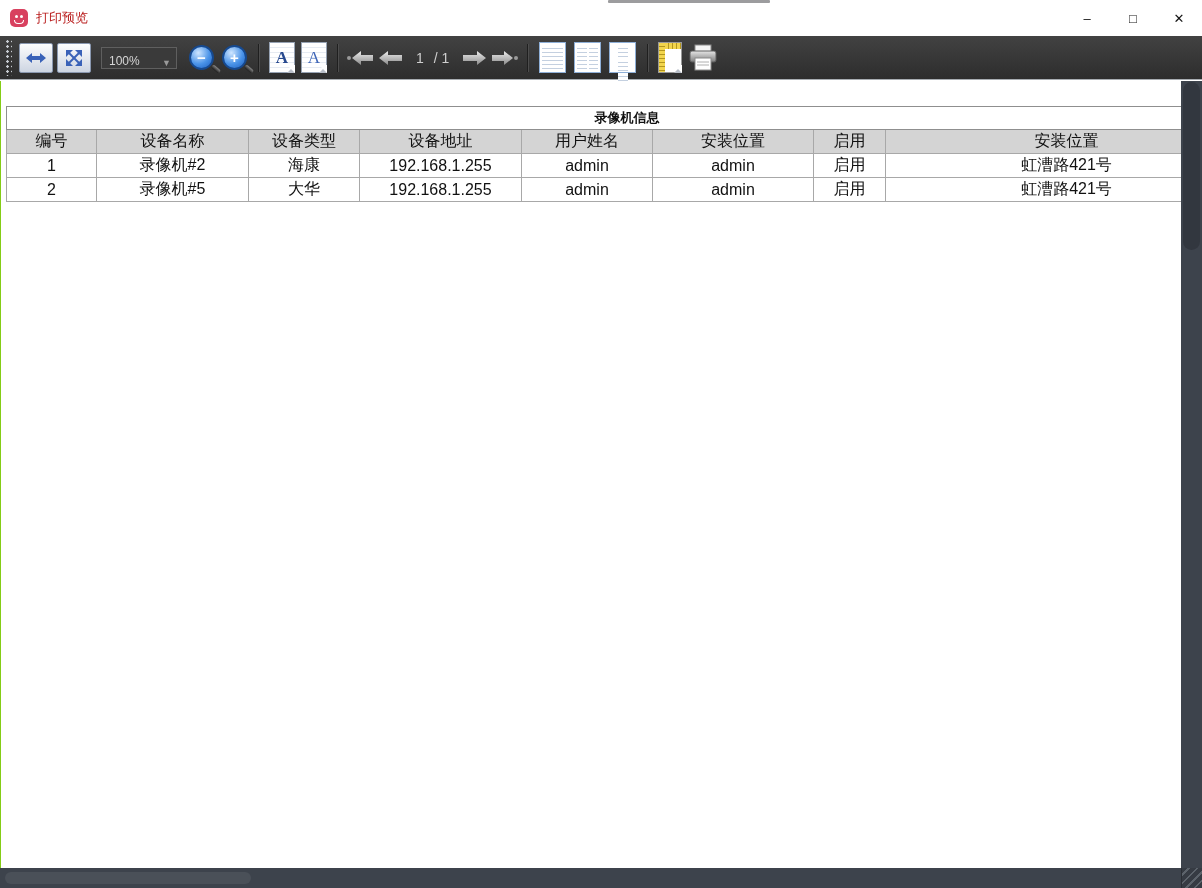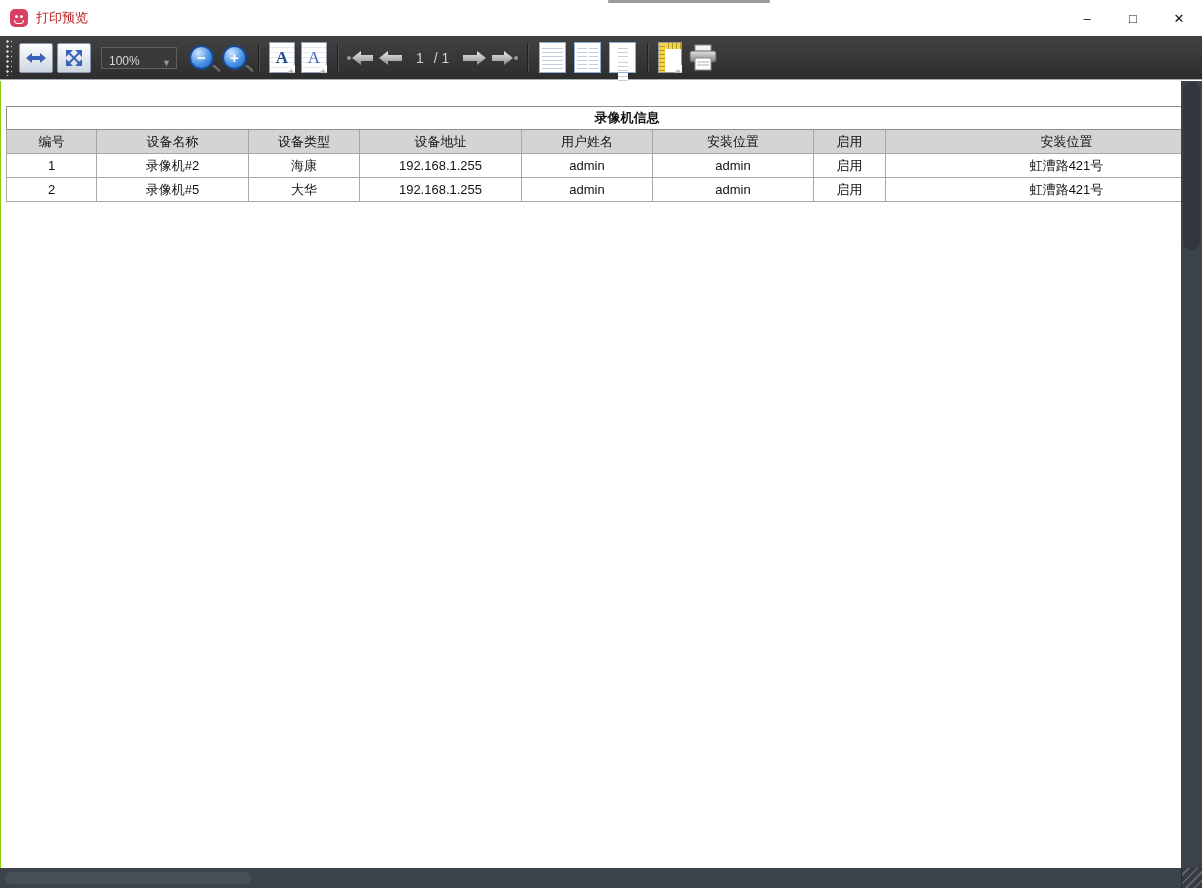--- a/index.html
+++ b/index.html
@@ -110,21 +110,21 @@
     background:repeating-linear-gradient(90deg,#f2d54d 0 3px,#b3961f 3px 4px);
   }
   
   .content {
     position:absolute; top:81px; left:0; right:0; bottom:20px;
     background:#fff; overflow:hidden; border-left:1px solid #84cc16;
   }
   .report { position:absolute; top:25px; left:5px; width:1241px; border-collapse:collapse; table-layout:fixed; }
   .report td {
     border:1px solid #a8a8a8; height:24px; text-align:center;
-    font-size:13px; color:#111; padding:0 2px; overflow:hidden; white-space:nowrap;
+    font-size:16px; color:#111; padding:0 2px; overflow:hidden; white-space:nowrap;
   }
   .report .rtitle td { font-size:13px; font-weight:bold; height:23px; border-color:#8f8f8f; }
   .report .rhead td { background:#d4d4d4; }
   
   .vscroll { position:absolute; top:0; right:0; bottom:0; width:21px; background:#3d434c; }
   .vthumb { position:absolute; top:1px; left:2px; right:2px; height:168px; background:#32373f; border-radius:9px; }
   .hscroll { position:absolute; left:0; right:0; bottom:0; height:20px; background:#3d434c; }
   .hthumb { position:absolute; left:5px; top:4px; width:246px; height:12px; background:#4a5058; border-radius:6px; }
   .corner {
     position:absolute; right:0; bottom:0; width:21px; height:20px; background:#363b43;

